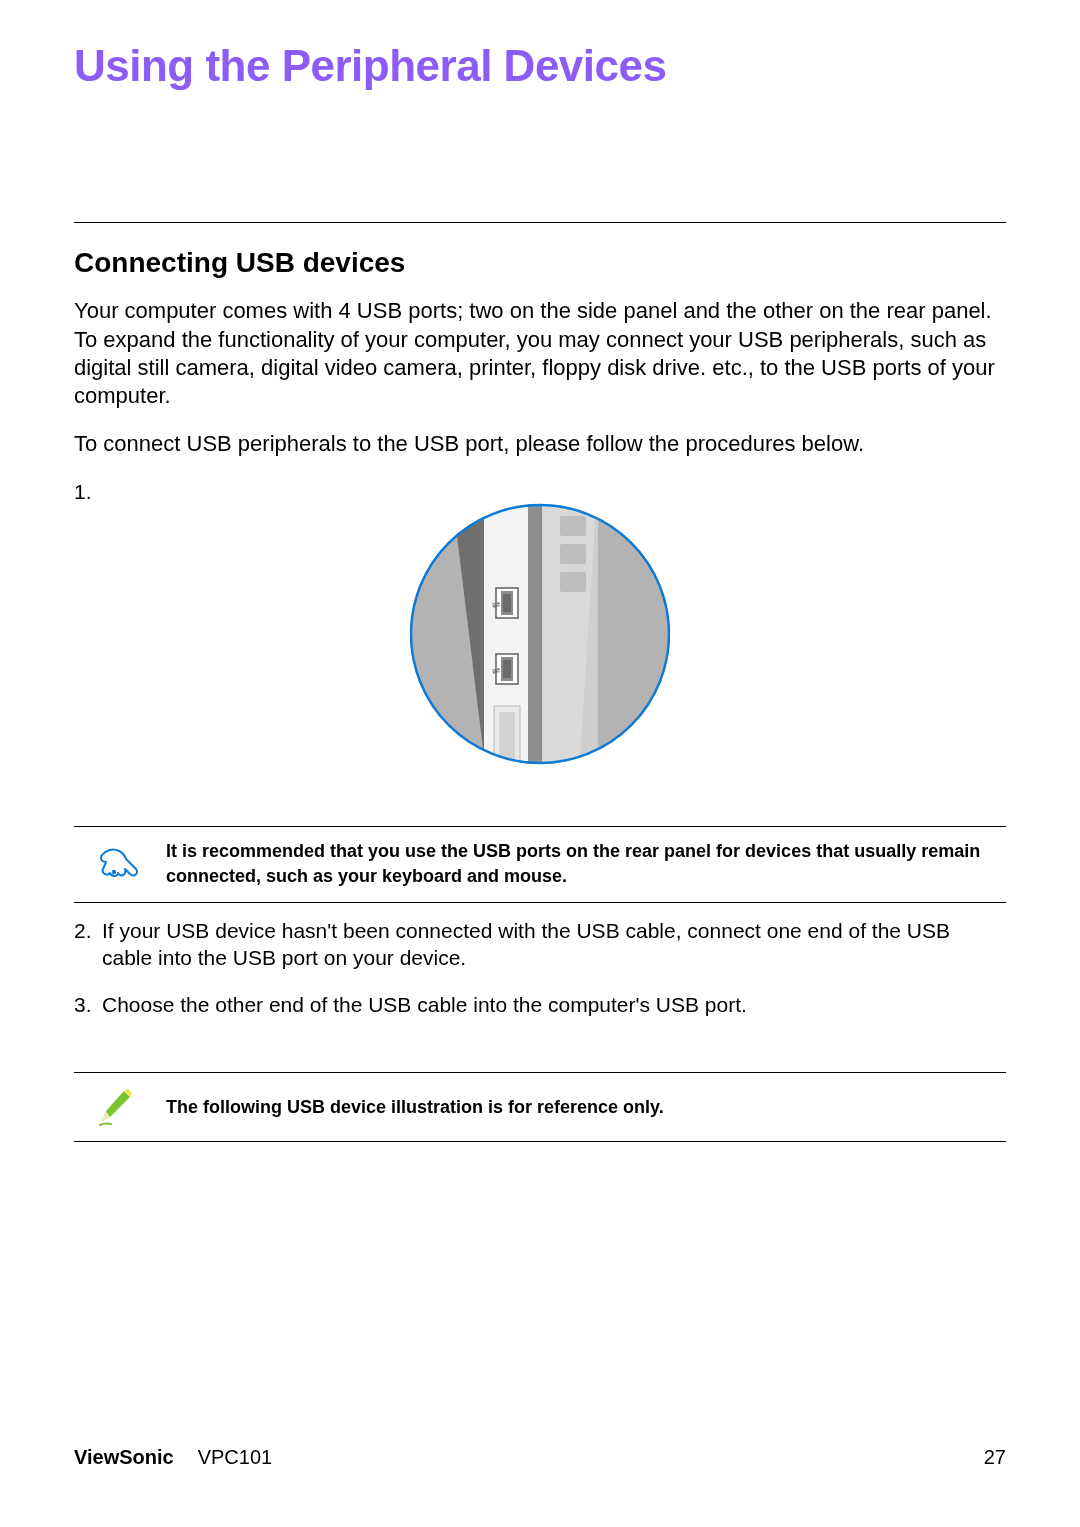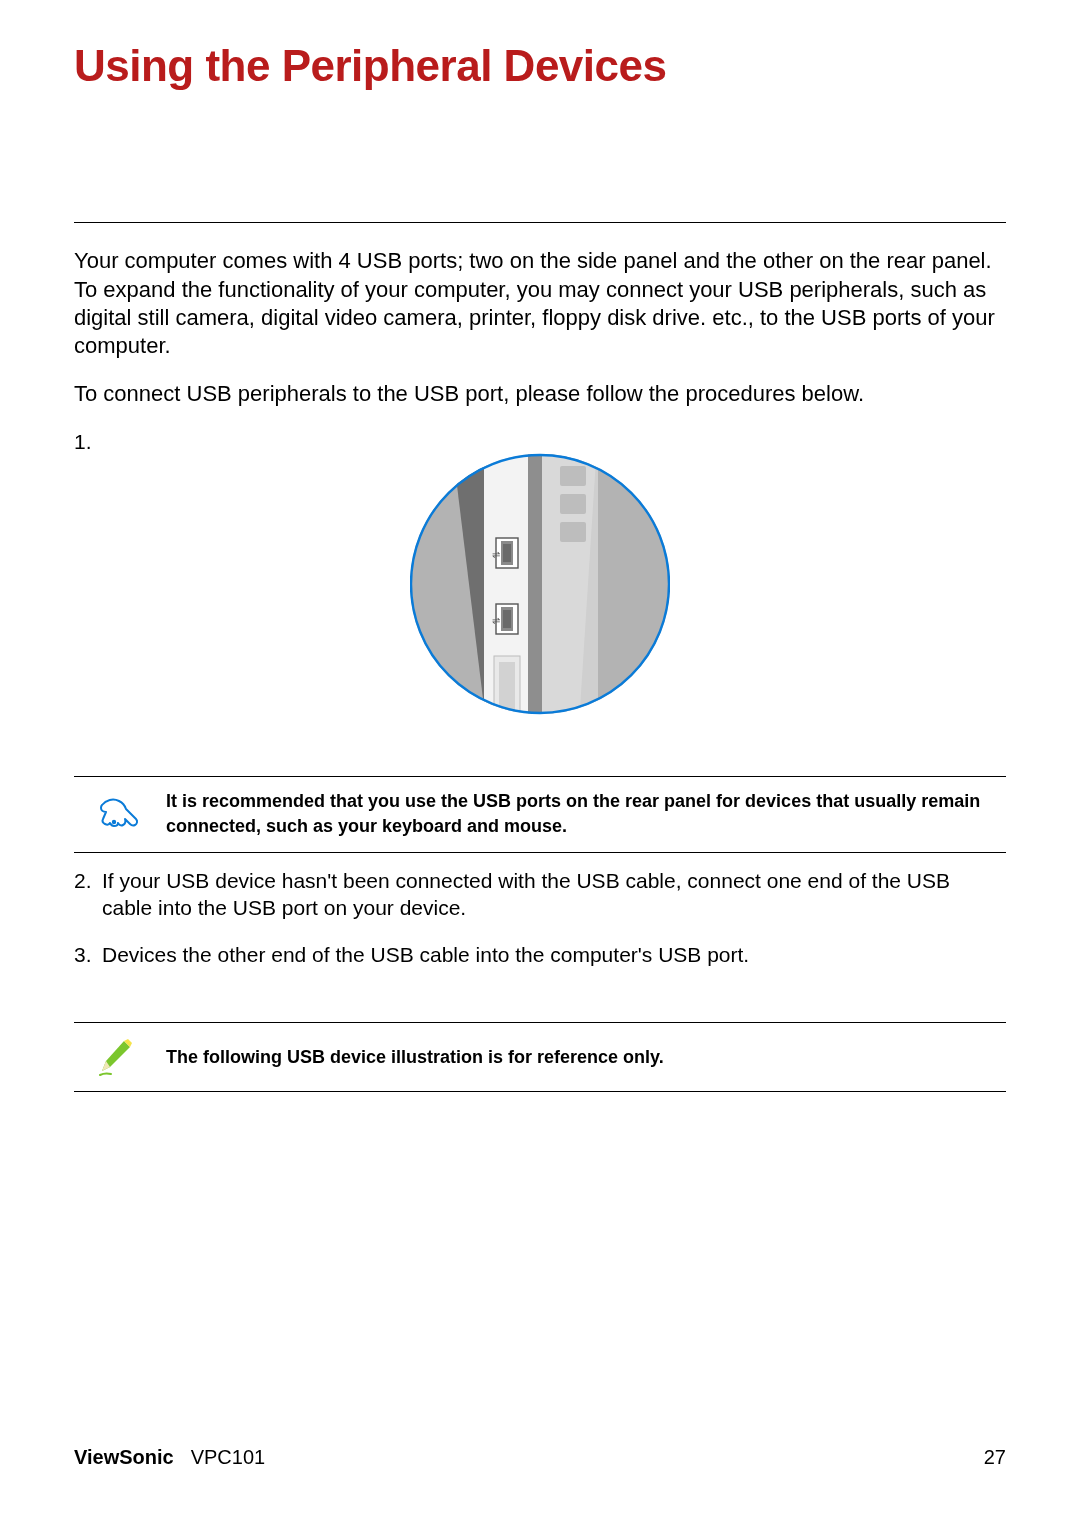--- a/index.html
+++ b/index.html
@@ -1,47 +1,48 @@
 <!DOCTYPE html>
 <html><head>
 <meta charset="utf-8">
 <style>
   * { box-sizing: border-box; margin: 0; padding: 0; }
   html, body { width: 1080px; height: 1527px; background: #ffffff; font-family: Arial, Helvetica, sans-serif; color: #000; }
   .page { position: relative; width: 1080px; height: 1527px; padding: 42px 74px 0 74px; }
-  .title { font-family: Arial, Helvetica, sans-serif; font-weight: 900; font-size: 44px; color: #b91c1c; letter-spacing: -0.5px; line-height: 1.1; }
+  .title { font-family: Arial, Helvetica, sans-serif; font-weight: 900; font-size: 44px; color: #8b5cf6; letter-spacing: -0.5px; line-height: 1.1; }
   .divider { border: none; border-top: 1px solid #000; margin: 0; }
   .subheading { font-weight: bold; font-size: 28px; margin-bottom: 18px; }
   .body-text { font-size: 22px; line-height: 1.28; margin-bottom: 20px; }
   .ol { list-style: none; padding-left: 28px; }
   .ol > li { font-size: 21px; line-height: 1.3; margin-bottom: 20px; position: relative; }
   .ol > li .num { position: absolute; left: -28px; top: 0; }
   .figure-wrap { text-align: center; margin: 10px 0 32px; }
   .figure { display: inline-block; }
   .note-table { width: 100%; border-collapse: collapse; margin: 0 0 14px; }
   .note-table td { vertical-align: middle; padding: 12px 0; }
   .note-table .rule td { padding: 0; }
   .note-table .icon-cell { width: 92px; text-align: left; padding-left: 22px; }
   .note-text { font-family: Verdana, Arial, sans-serif; font-weight: bold; font-size: 18px; line-height: 1.4; }
   .footer { position: absolute; left: 74px; right: 74px; bottom: 58px; display: flex; justify-content: space-between; align-items: baseline; font-size: 20px; }
   .footer-brand { font-weight: bold; margin-top: 22px; }
-  .footer-model { font-weight: normal; margin-left: 17px; }
+  .footer-model { font-weight: normal; margin-left: 24px; }
   .page-num { font-size: 20px; }
   svg { display: block; }
 </style>
 </head>
 <body>
 
 <div class="page">
   <h1 class="title">Using the Peripheral Devices</h1>
 
   <div style="height:132px;"></div>
   <hr class="divider">
   <div style="height:24px;"></div>
 
+  <h2 class="subheading">Connecting USB devices</h2>
 
   <p class="body-text">Your computer comes with 4 USB ports; two on the side panel and the other on the rear panel. To expand the functionality of your computer, you may connect your USB peripherals, such as digital still camera, digital video camera, printer, floppy disk drive. etc., to the USB ports of your computer.</p>
 
   <p class="body-text">To connect USB peripherals to the USB port, please follow the procedures below.</p>
 
   <ol class="ol">
     <li><span class="num">1.</span></li>
   </ol>
 
   <div class="figure-wrap">
@@ -106,21 +107,21 @@
     <tr class="rule">
           <td colspan="2">
             <hr class="divider">
           </td>
         </tr>
   </tbody>
     </table>
 
   <ol class="ol" start="2">
     <li><span class="num">2.</span><span>If your USB device hasn't been connected with the USB cable, connect one end of the USB cable into the USB port on your device.</span></li>
-    <li><span class="num">3.</span><span>Devices the other end of the USB cable into the computer's USB port.</span></li>
+    <li><span class="num">3.</span><span>Choose the other end of the USB cable into the computer's USB port.</span></li>
   </ol>
 
   <div style="height:34px;"></div>
 
   <table class="note-table">
     <tbody>
         <tr class="rule">
           <td colspan="2">
             <hr class="divider">
           </td>

